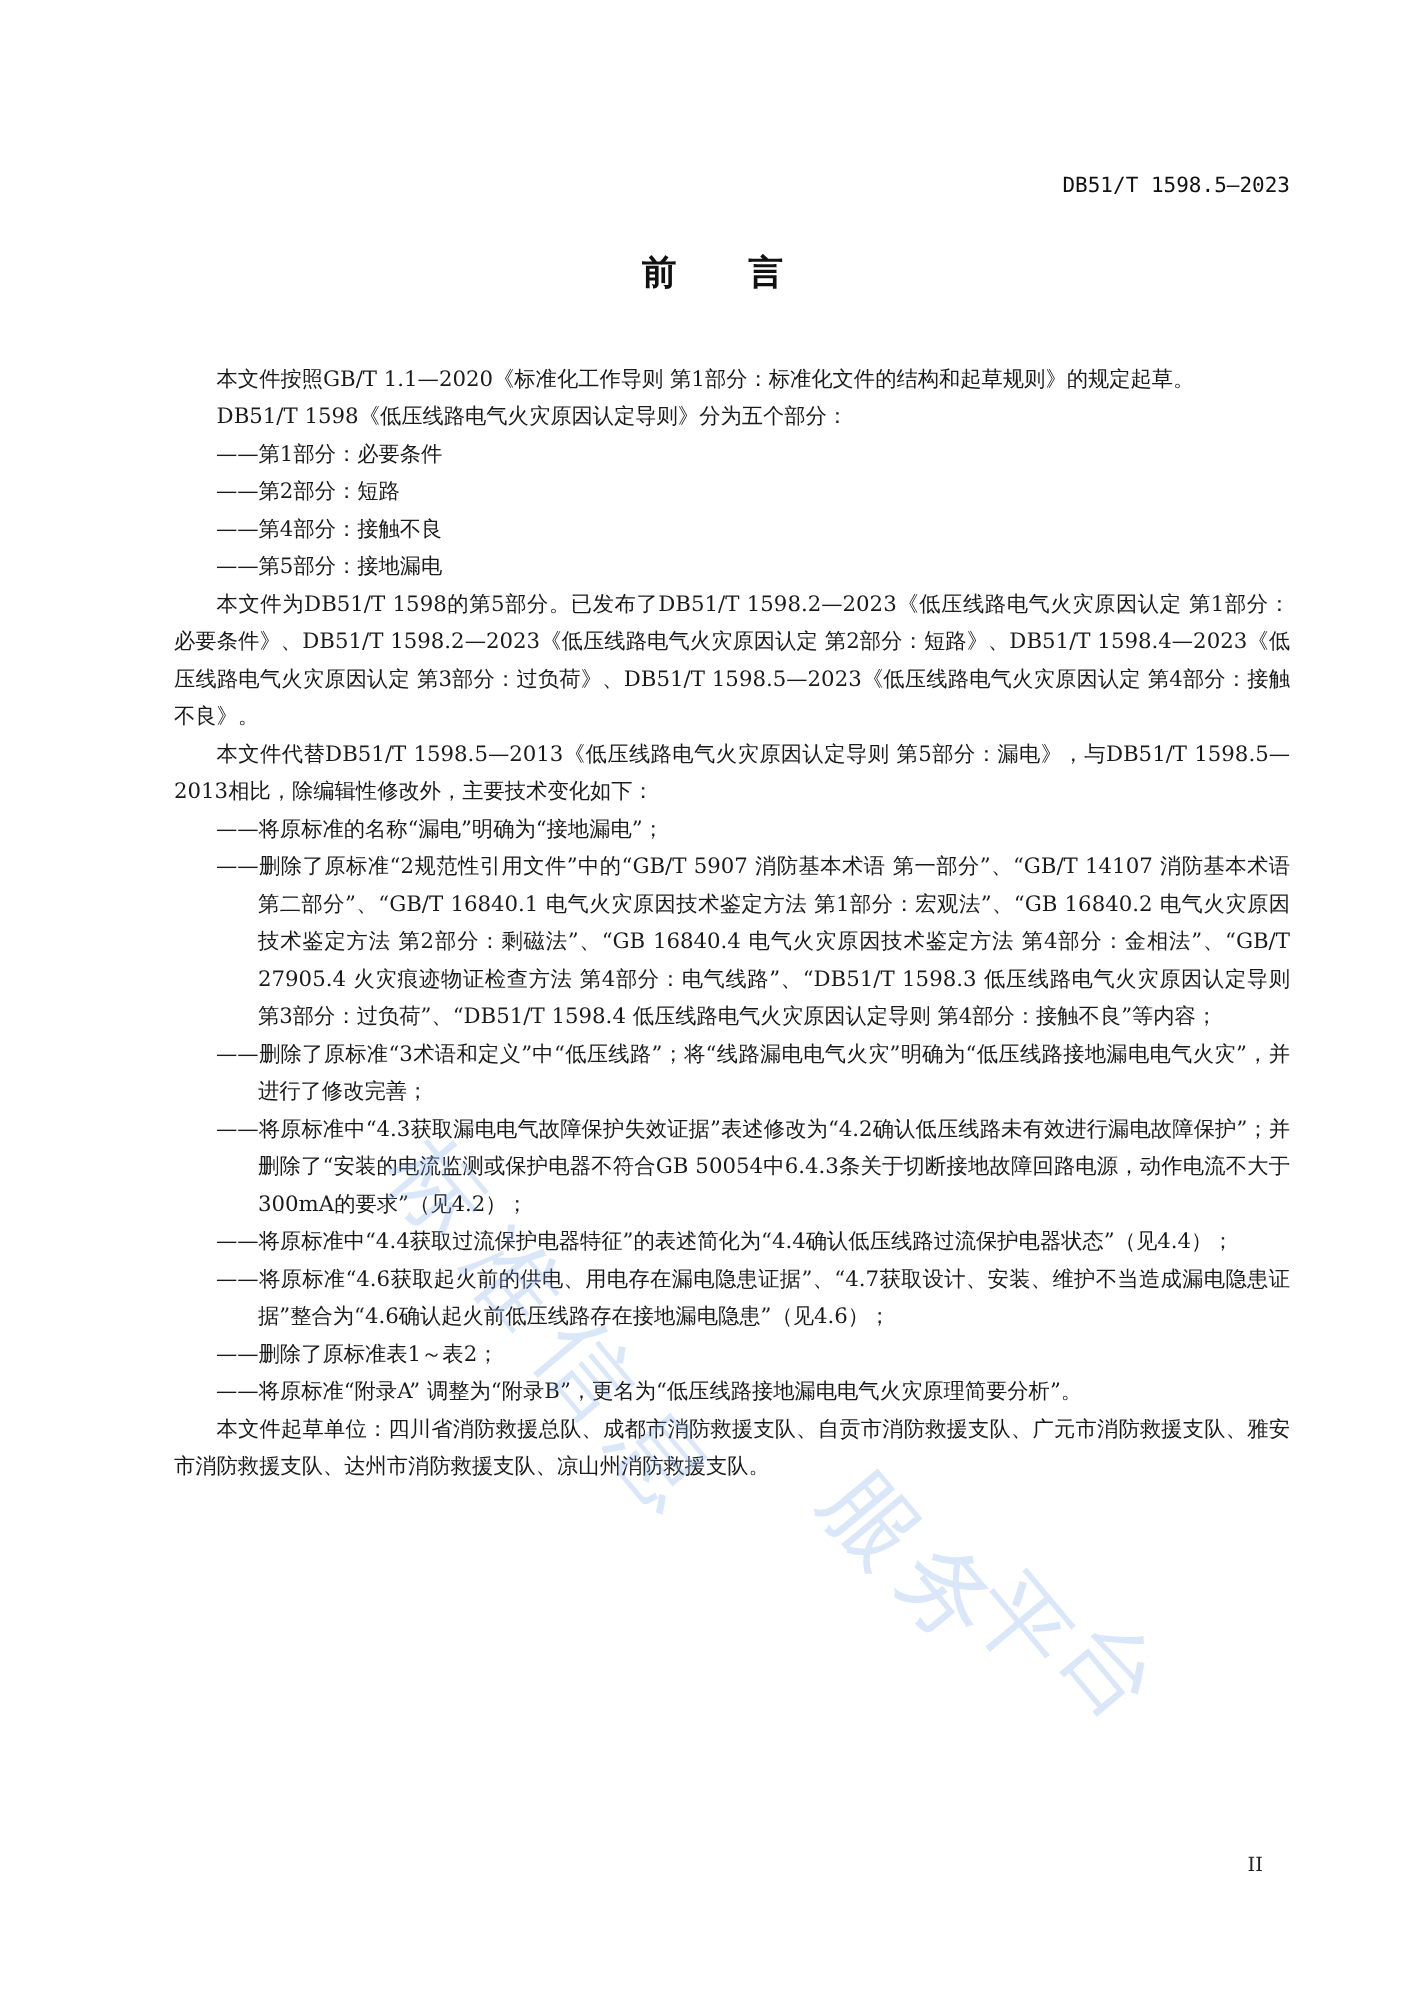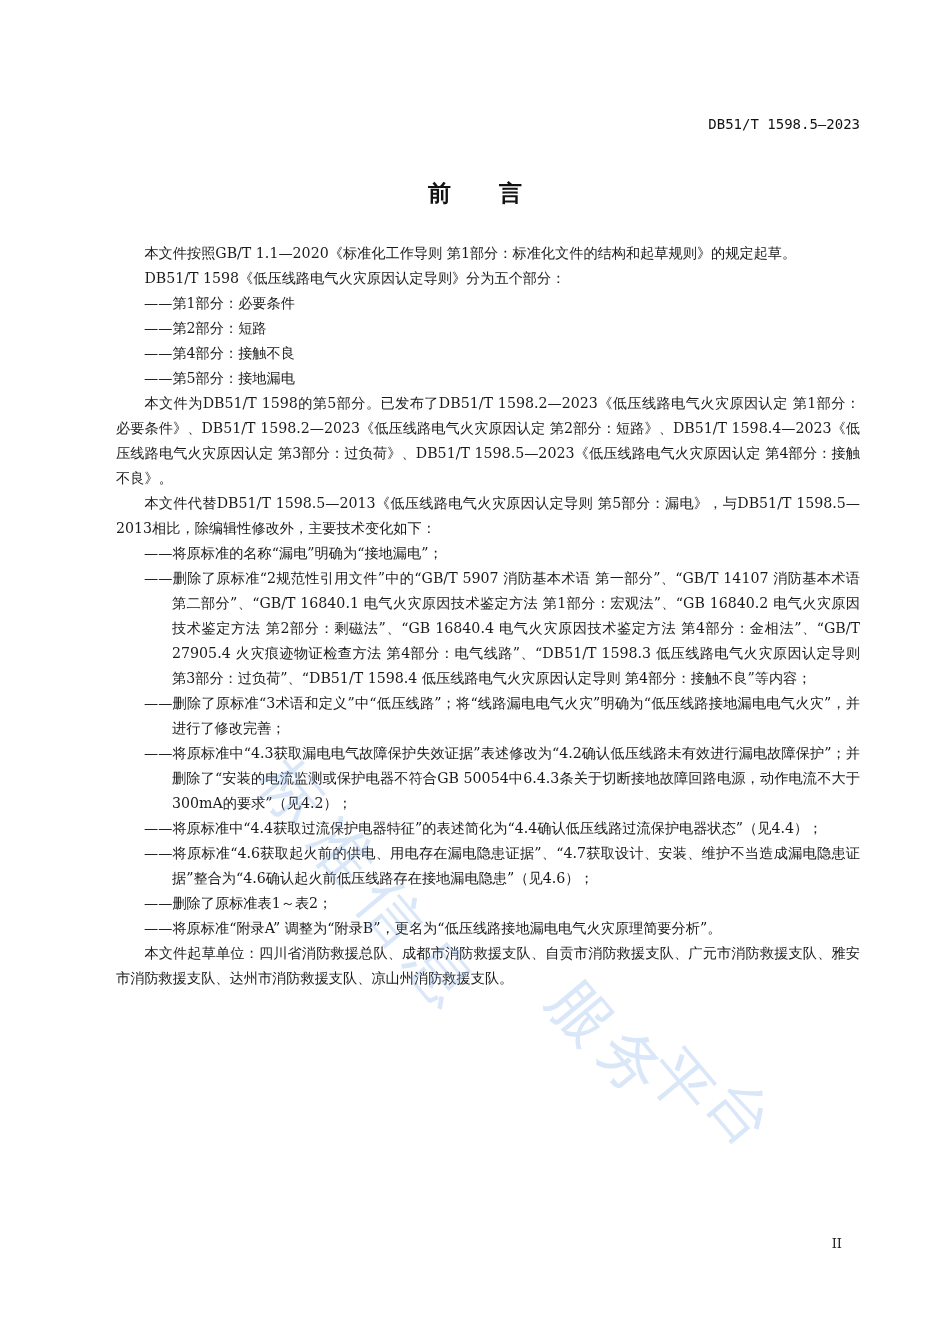--- a/index.html
+++ b/index.html
@@ -2,21 +2,21 @@
 <html><head>
 <meta charset="utf-8">
 <style>
   html, body { margin: 0; padding: 0; background: #ffffff; }
   body { width: 950px; height: 1344px; position: relative; overflow: hidden;
          font-family: "DejaVu Serif", "Liberation Serif", serif; color: #1a1a1a; }
   .page { position: absolute; left: 0; top: 0; width: 950px; height: 941px; border-radius: 23px; }
   .doc-code { position: absolute; top: 116px; right: 90px; font-family: "DejaVu Sans Mono", "Liberation Mono", monospace;
               font-size: 14px; letter-spacing: 0px; color: #111; }
   .title { position: absolute; top: 166px; left: 0; width: 950px; text-align: center;
-           font-family: "DejaVu Sans", "Liberation Sans", sans-serif; font-size: 23px; font-weight: bold; color: #111; margin-top: 12px; }
+           font-family: "DejaVu Sans", "Liberation Sans", sans-serif; font-size: 23px; font-weight: bold; color: #111; }
   .title span { display: inline-block; }
   .title .gap { width: 48px; }
   .body { position: absolute; top: 241px; left: 116px; width: 744px; font-size: 14.2px; line-height: 25px; }
   .para { margin: 0; text-indent: 2em; text-align: justify; }
   .item { margin: 0; padding-left: 56px; text-indent: -28px; text-align: justify; }
   .item.simple { padding-left: 28px; text-indent: 0; }
   .page-num { position: absolute; top: 1236px; right: 108px; font-size: 13px; color: #222; text-align: right; }
   .watermark { position: absolute; left: 250px; top: 740px; width: 620px; height: 400px; pointer-events: none; }
   .watermark span { position: absolute; font-family: "DejaVu Sans", "Liberation Sans", sans-serif;
                     font-size: 62px; color: rgba(120, 170, 230, 0.28); transform: rotate(50deg); white-space: nowrap; }

